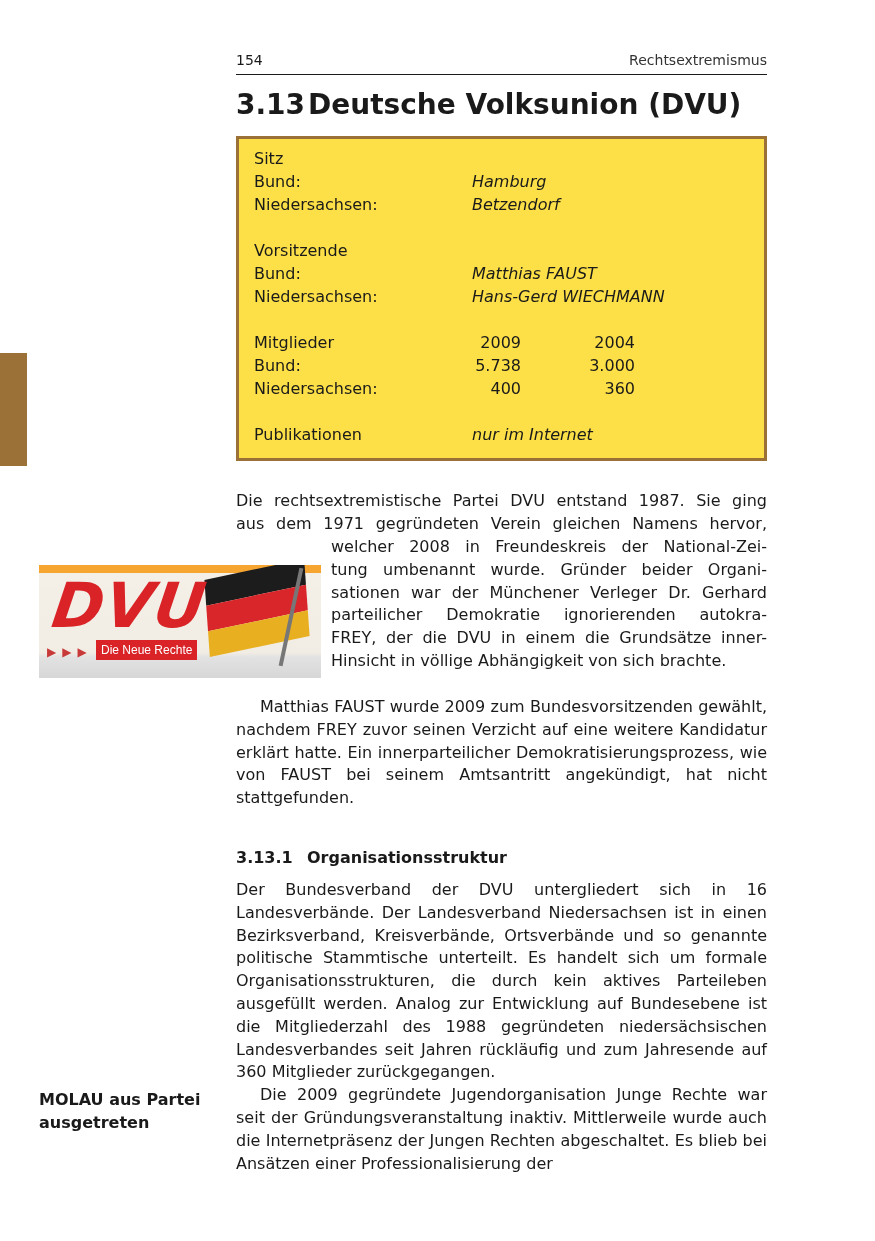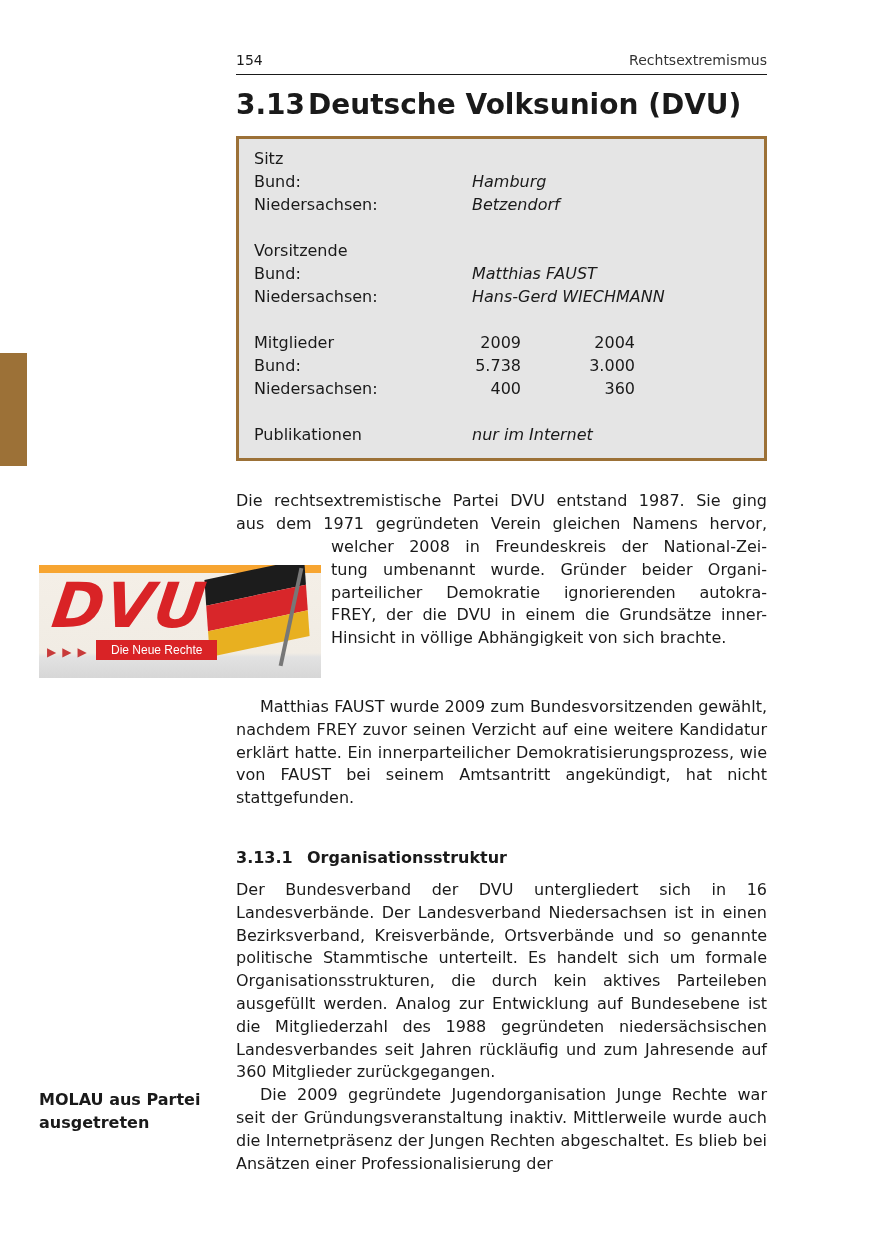--- a/index.html
+++ b/index.html
@@ -6,34 +6,34 @@
   body { width: 875px; height: 1241px; position: relative; overflow: hidden;
          font-family: "DejaVu Sans", "Liberation Sans", sans-serif; color: #1a1a1a; }
   .thumb-tab { position: absolute; left: 0; top: 353px; width: 27px; height: 113px; background: #9c7137; }
   .running-head { position: absolute; left: 236px; top: 52px; width: 531px; height: 22px;
                   border-bottom: 1px solid #1a1a1a; font-size: 14px; }
   .running-head .pageno { position: absolute; left: 0; top: 0; }
   .running-head .runtitle { position: absolute; right: 0; top: 0; color: #333; }
   .section-title { position: absolute; left: 236px; top: 88px; font-size: 28px; font-weight: bold; white-space: nowrap; }
   .section-title .num { display: inline-block; width: 72px; }
   .infobox { position: absolute; left: 236px; top: 136px; width: 525px; height: 319px;
-             border: 3px solid #9c7137; background: #e5e5e5; box-sizing: content-box; }
+             border: 3px solid #9c7137; background: #fde047; box-sizing: content-box; }
   .infobox .line { position: absolute; left: 15px; font-size: 16px; white-space: nowrap; }
   .infobox .val { position: absolute; left: 233px; font-size: 16px; white-space: nowrap; font-style: italic; }
   .infobox .num { position: absolute; font-size: 16px; text-align: right; width: 70px; }
   .body-text { position: absolute; font-size: 16px; line-height: 22.8px; text-align: justify; color: #1a1a1a; }
   .body-text p { margin: 0; }
   .indent { text-indent: 24px; }
   .logo { position: absolute; left: 39px; top: 565px; width: 282px; height: 113px; overflow: hidden;
           background: linear-gradient(#f7a531 0, #f7a531 8px, #f4efe7 8px, #f1ece4 88px, #e2e2e2 92px, #d7d7d7 113px); }
   .logo .dvu { position: absolute; left: 14px; top: 10px; font-family: "DejaVu Sans", sans-serif; font-weight: bold;
                font-style: italic; font-size: 62px; color: #d92326; letter-spacing: 1px; transform: skewX(-8deg); line-height: 1; }
   .logo .arrows { position: absolute; left: 8px; top: 80px; color: #c83a3a; font-size: 12px; letter-spacing: 6px; }
   .logo .tag { position: absolute; left: 57px; top: 75px; background: #d92326; color: #fff; font-size: 12px;
-               padding: 3px 15px; font-family: "Liberation Sans", sans-serif; }
+               padding: 3px 5px; font-family: "Liberation Sans", sans-serif; }
   .logo .flag { position: absolute; left: 168px; top: 4px; width: 100px; height: 78px; transform: skewY(-8deg) rotate(-4deg); }
   .logo .flag div { height: 26px; }
   .logo .pole { position: absolute; left: 250px; top: 2px; width: 4px; height: 100px; background: #777; transform: rotate(12deg); }
   .subsection { position: absolute; left: 236px; top: 848px; font-size: 16px; font-weight: bold; white-space: nowrap; }
   .subsection .num { display: inline-block; width: 71px; }
   .margin-note { position: absolute; left: 39px; top: 1089px; width: 180px; font-size: 16px; font-weight: bold; line-height: 22.8px; }
 </style>
 </head>
 <body>
 
@@ -88,20 +88,21 @@
   </div>
   <div class="pole"></div>
   <div class="dvu">DVU</div>
   <div class="arrows">▶▶▶</div>
   <div class="tag">Die Neue Rechte</div>
 </div>
 
 <div class="body-text" style="left:331px; top:536px; width:436px;">
   <p style="text-align-last: justify">welcher 2008 in Freundeskreis der National-Zei-</p>
   <p style="text-align-last: justify">tung umbenannt wurde. Gründer beider Organi-</p>
+  <p style="text-align-last: justify">sationen war der Münchener Verleger Dr. Gerhard</p>
   <p style="text-align-last: justify">parteilicher Demokratie ignorierenden autokra-</p>
   <p style="text-align-last: justify">FREY, der die DVU in einem die Grundsätze inner-</p>
   <p>Hinsicht in völlige Abhängigkeit von sich brachte.</p>
 </div>
 
 <div class="body-text" style="left:236px; top:696px; width:531px;">
   <p class="indent">Matthias FAUST wurde 2009 zum Bundesvorsitzenden gewählt, nachdem FREY zuvor seinen Verzicht auf eine weitere Kandidatur erklärt hatte. Ein innerparteilicher Demokratisierungsprozess, wie von FAUST bei seinem Amtsantritt angekündigt, hat nicht stattgefunden.</p>
 </div>
 
 <div class="subsection">

